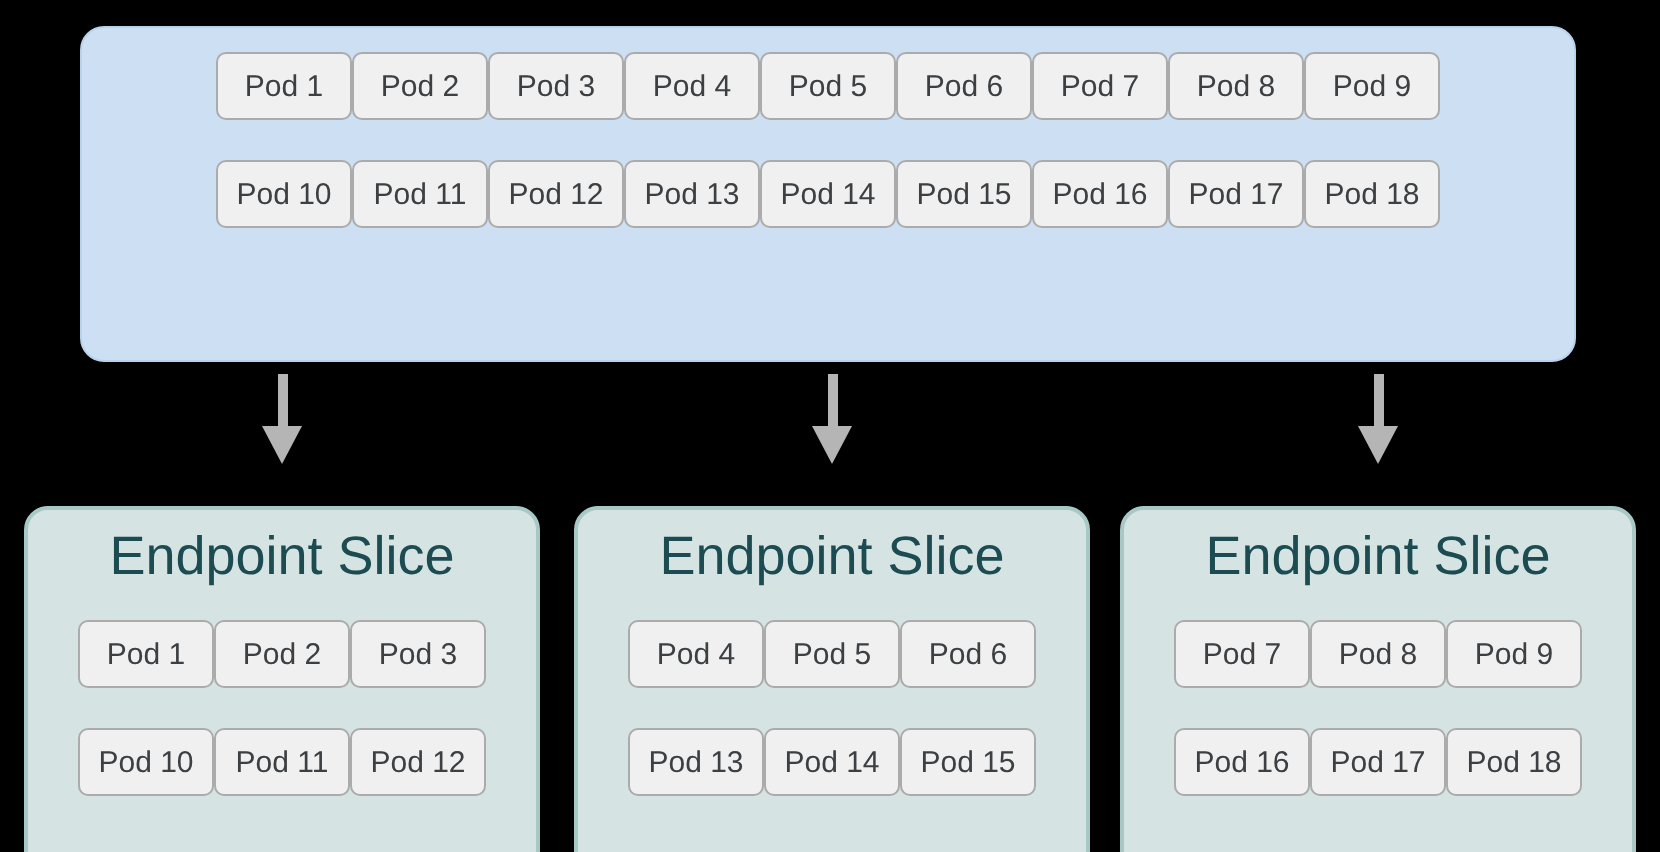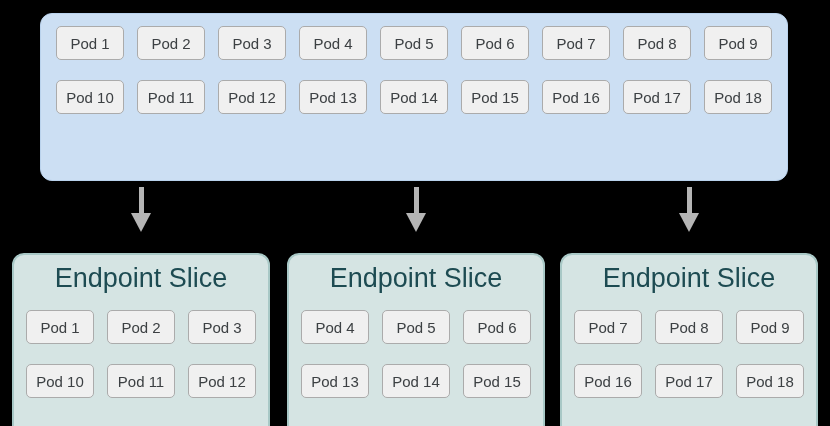--- a/index.html
+++ b/index.html
@@ -34,21 +34,21 @@
     text-align:center;
     font-size:27px;line-height:31px;
     font-weight:400;
     margin:0;
   }
   .endpoints-box .box-title{
     color:var(--endpoints-title);
     margin-top:10px;
   }
   .pod-row{
-    display:flex;justify-content:center;gap:13px;
+    display:flex;justify-content:center;
   }
   .endpoints-box .pod-row.row-1{margin-top:12px;}
   .endpoints-box .pod-row.row-2{margin-top:20px;}
   .pod{
     width:68px;height:34px;box-sizing:border-box;
     background:var(--pod-fill);
     border:1px solid var(--pod-border);
     border-radius:5px;
     color:var(--pod-text);
     font-size:15px;

